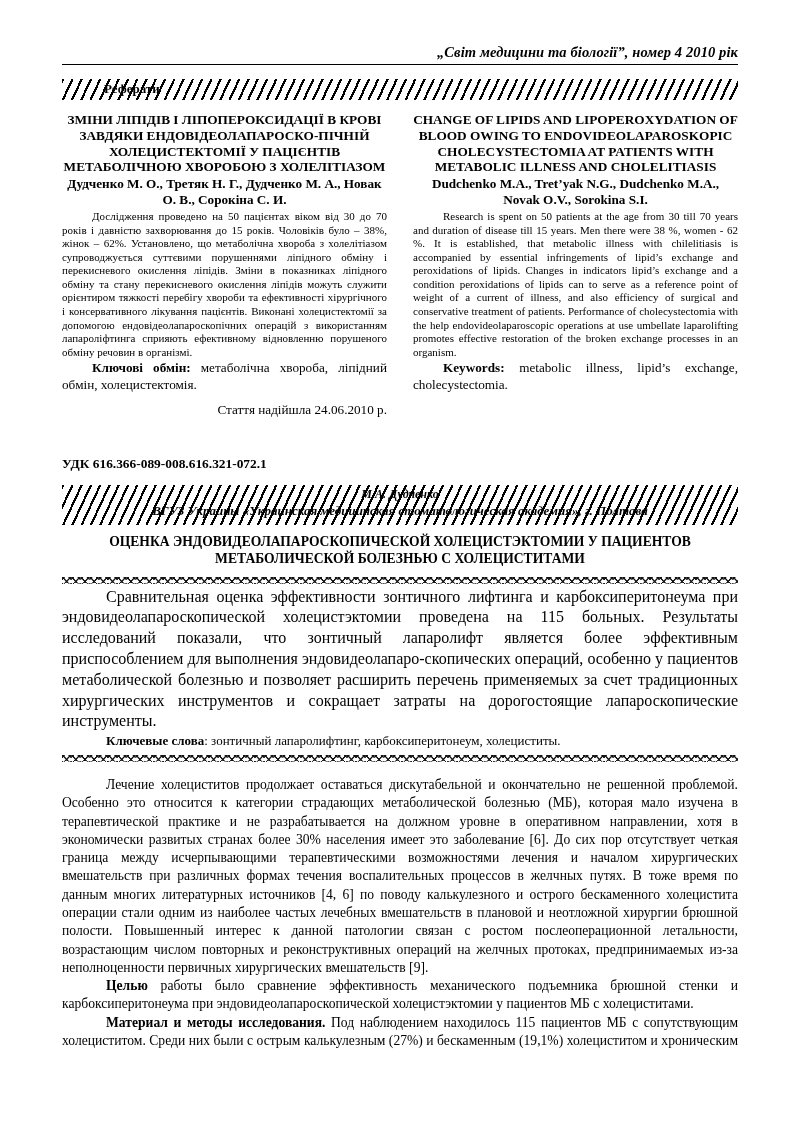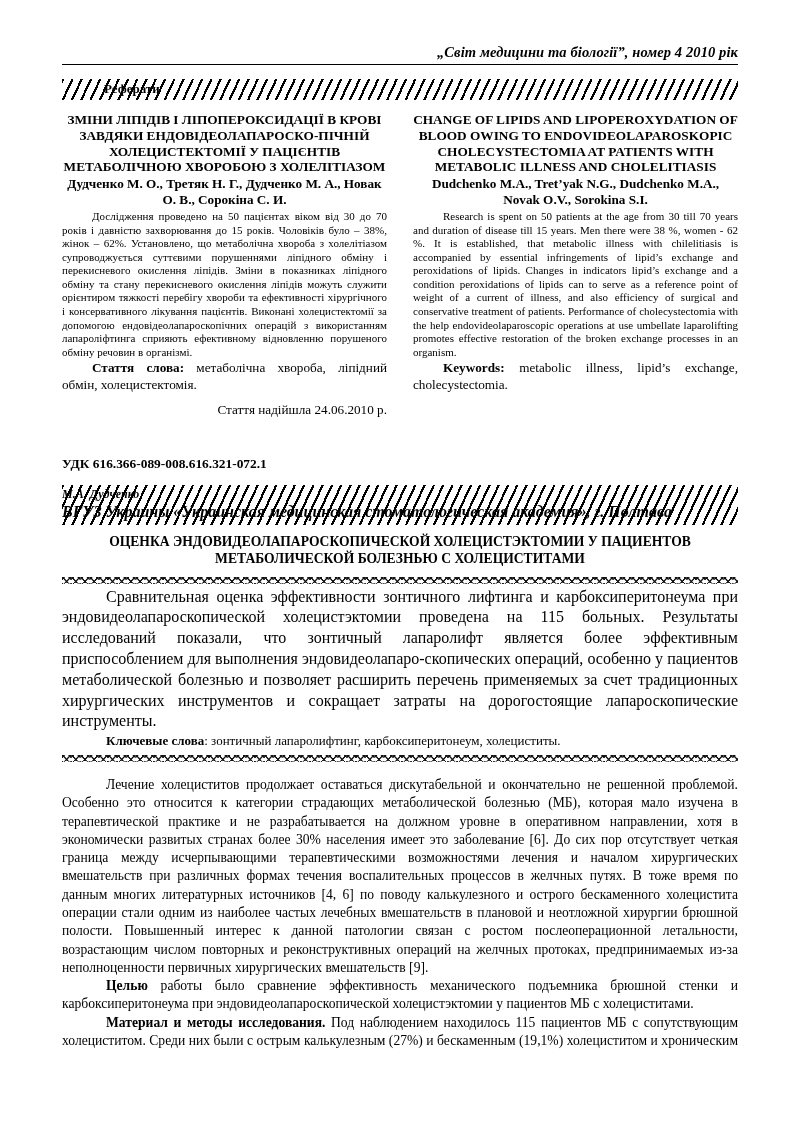--- a/index.html
+++ b/index.html
@@ -59,31 +59,31 @@
     white-space: nowrap;
     color: #000;
   }
   .band-1 .band-label {
     left: 42px;
     top: 2px;
     font-size: 13px;
   }
   .band-2 .band-label.author {
     left: 0; right: 0;
-    text-align: left;
+    text-align: center;
     top: 2px;
     font-style: italic;
     font-size: 12px;
   }
   .band-2 .band-label.affil {
     left: 0; right: 0;
-    text-align: left;
+    text-align: center;
     top: 18px;
     font-style: italic;
-    font-size: 16px;
+    font-size: 13px;
   }
 
   
   .cols {
     display: flex;
     gap: 26px;
     margin-top: 12px;
   }
   .col { width: 325px; }
 
@@ -196,21 +196,21 @@
       <span class="band-label">Реферати</span>
     </div>
 
     <div class="cols">
 
       <div class="col">
         <div class="art-title">ЗМІНИ ЛІПІДІВ І ЛІПОПЕРОКСИДАЦІЇ В КРОВІ ЗАВДЯКИ ЕНДОВІДЕОЛАПАРОСКО-ПІЧНІЙ ХОЛЕЦИСТЕКТОМІЇ У ПАЦІЄНТІВ МЕТАБОЛІЧНОЮ ХВОРОБОЮ З ХОЛЕЛІТІАЗОМ</div>
         <div class="art-authors">Дудченко М. О., Третяк Н. Г., Дудченко М. А., Новак О. В., Сорокіна С. И.</div>
         <div class="abs-p">Дослідження проведено на 50 пацієнтах віком від 30 до 70 років і давністю захворювання до 15 років. Чоловіків було – 38%, жінок – 62%. Установлено, що метаболічна хвороба з холелітіазом супроводжується суттєвими порушеннями ліпідного обміну і перекисневого окислення ліпідів. Зміни в показниках ліпідного обміну та стану перекисневого окислення ліпідів можуть служити орієнтиром тяжкості перебігу хвороби та ефективності хірургічного і консервативного лікування пацієнтів. Виконані холецистектомії за допомогою ендовідеолапароскопічних операцій з використанням лапароліфтинга сприяють ефективному відновленню порушеного обміну речовин в організмі.</div>
         <div class="kw">
-          <b>Стаття слова:</b><span> метаболічна хвороба, ліпідний обмін, холецистектомія.</span>
+          <b>Ключові обмін:</b><span> метаболічна хвороба, ліпідний обмін, холецистектомія.</span>
         </div>
         <div class="submitted">Стаття надійшла 24.06.2010 р.</div>
       </div>
 
       <div class="col">
         <div class="art-title">CHANGE OF LIPIDS AND LIPOPEROXYDATION OF BLOOD OWING TO ENDOVIDEOLAPAROSKOPIC CHOLECYSTECTOMIA AT PATIENTS WITH METABOLIC ILLNESS AND CHOLELITIASIS</div>
         <div class="art-authors">Dudchenko M.A., Tret’yak N.G., Dudchenko M.A., Novak O.V., Sorokina S.I.</div>
         <div class="abs-p">Research is spent on 50 patients at the age from 30 till 70 years and duration of disease till 15 years. Men there were 38 %, women - 62 %. It is established, that metabolic illness with chilelitiasis is accompanied by essential infringements of lipid’s exchange and peroxidations of lipids. Changes in indicators lipid’s exchange and a condition peroxidations of lipids can to serve as a reference point of weight of a current of illness, and also efficiency of surgical and conservative treatment of patients. Performance of cholecystectomia with the help endovideolaparoscopic operations at use umbellate laparolifting promotes effective restoration of the broken exchange processes in an organism.</div>
         <div class="kw">
           <b>Keywords:</b><span> metabolic illness, lipid’s exchange, cholecystectomia.</span>

